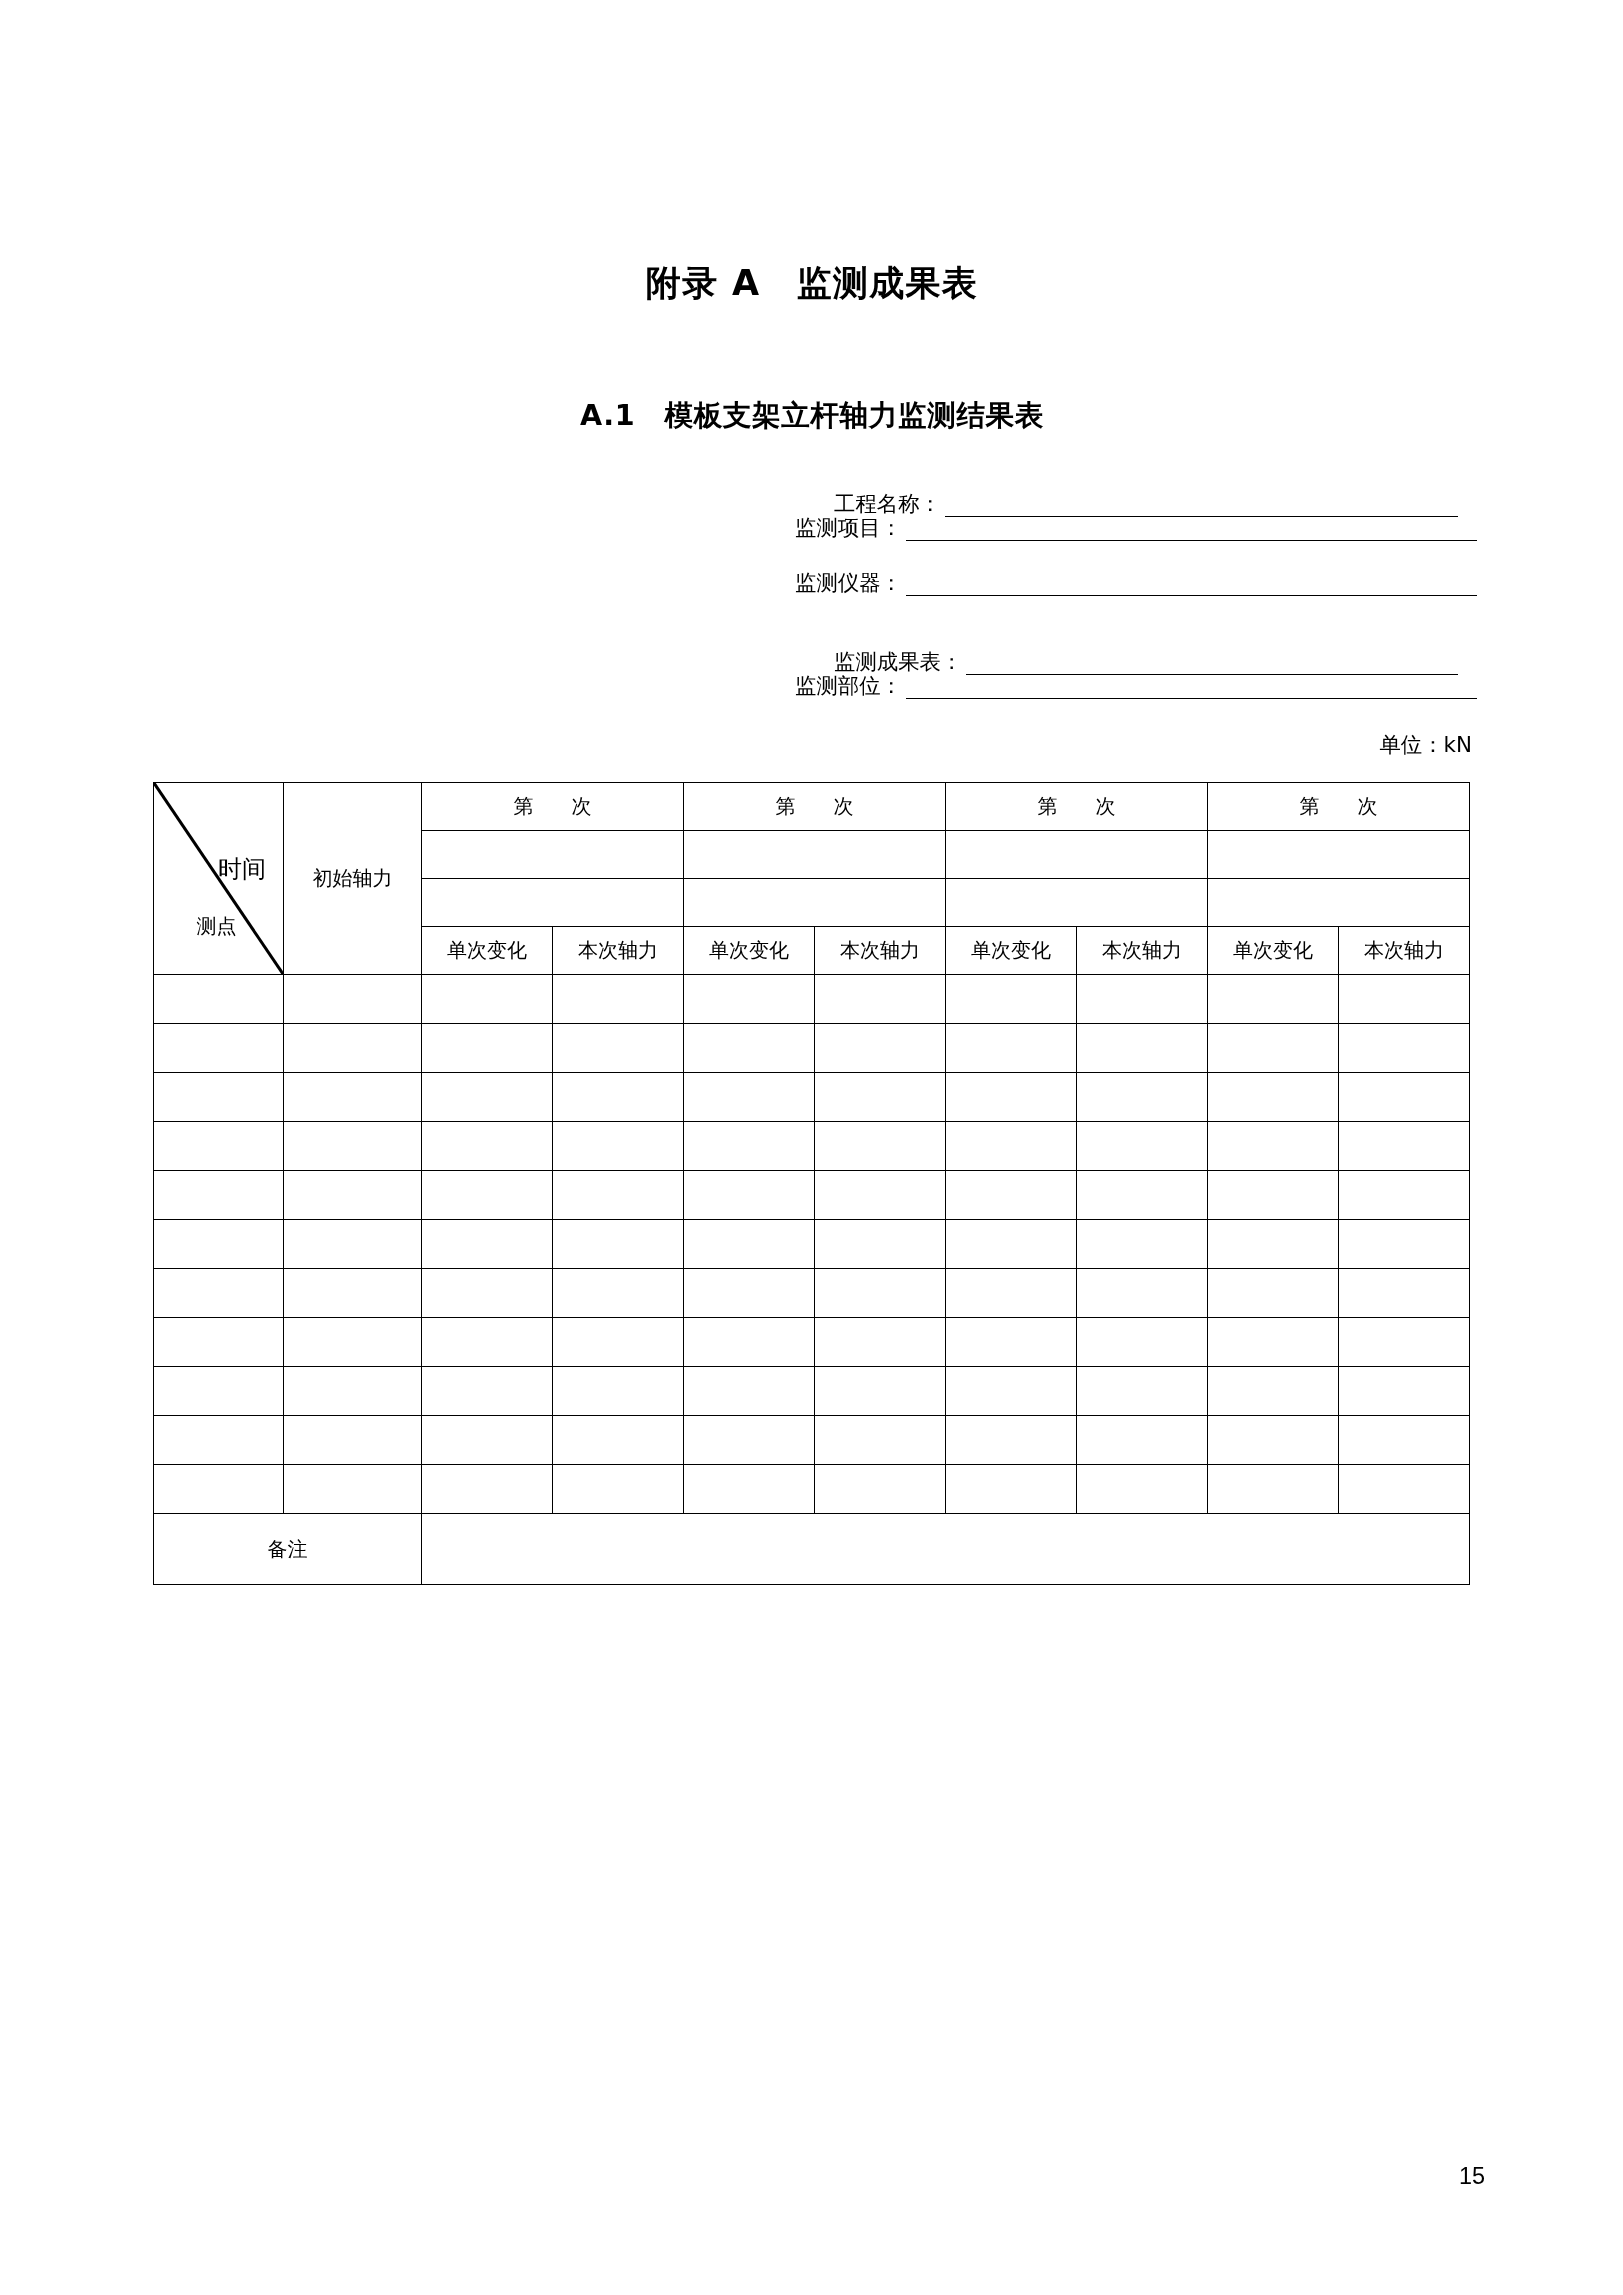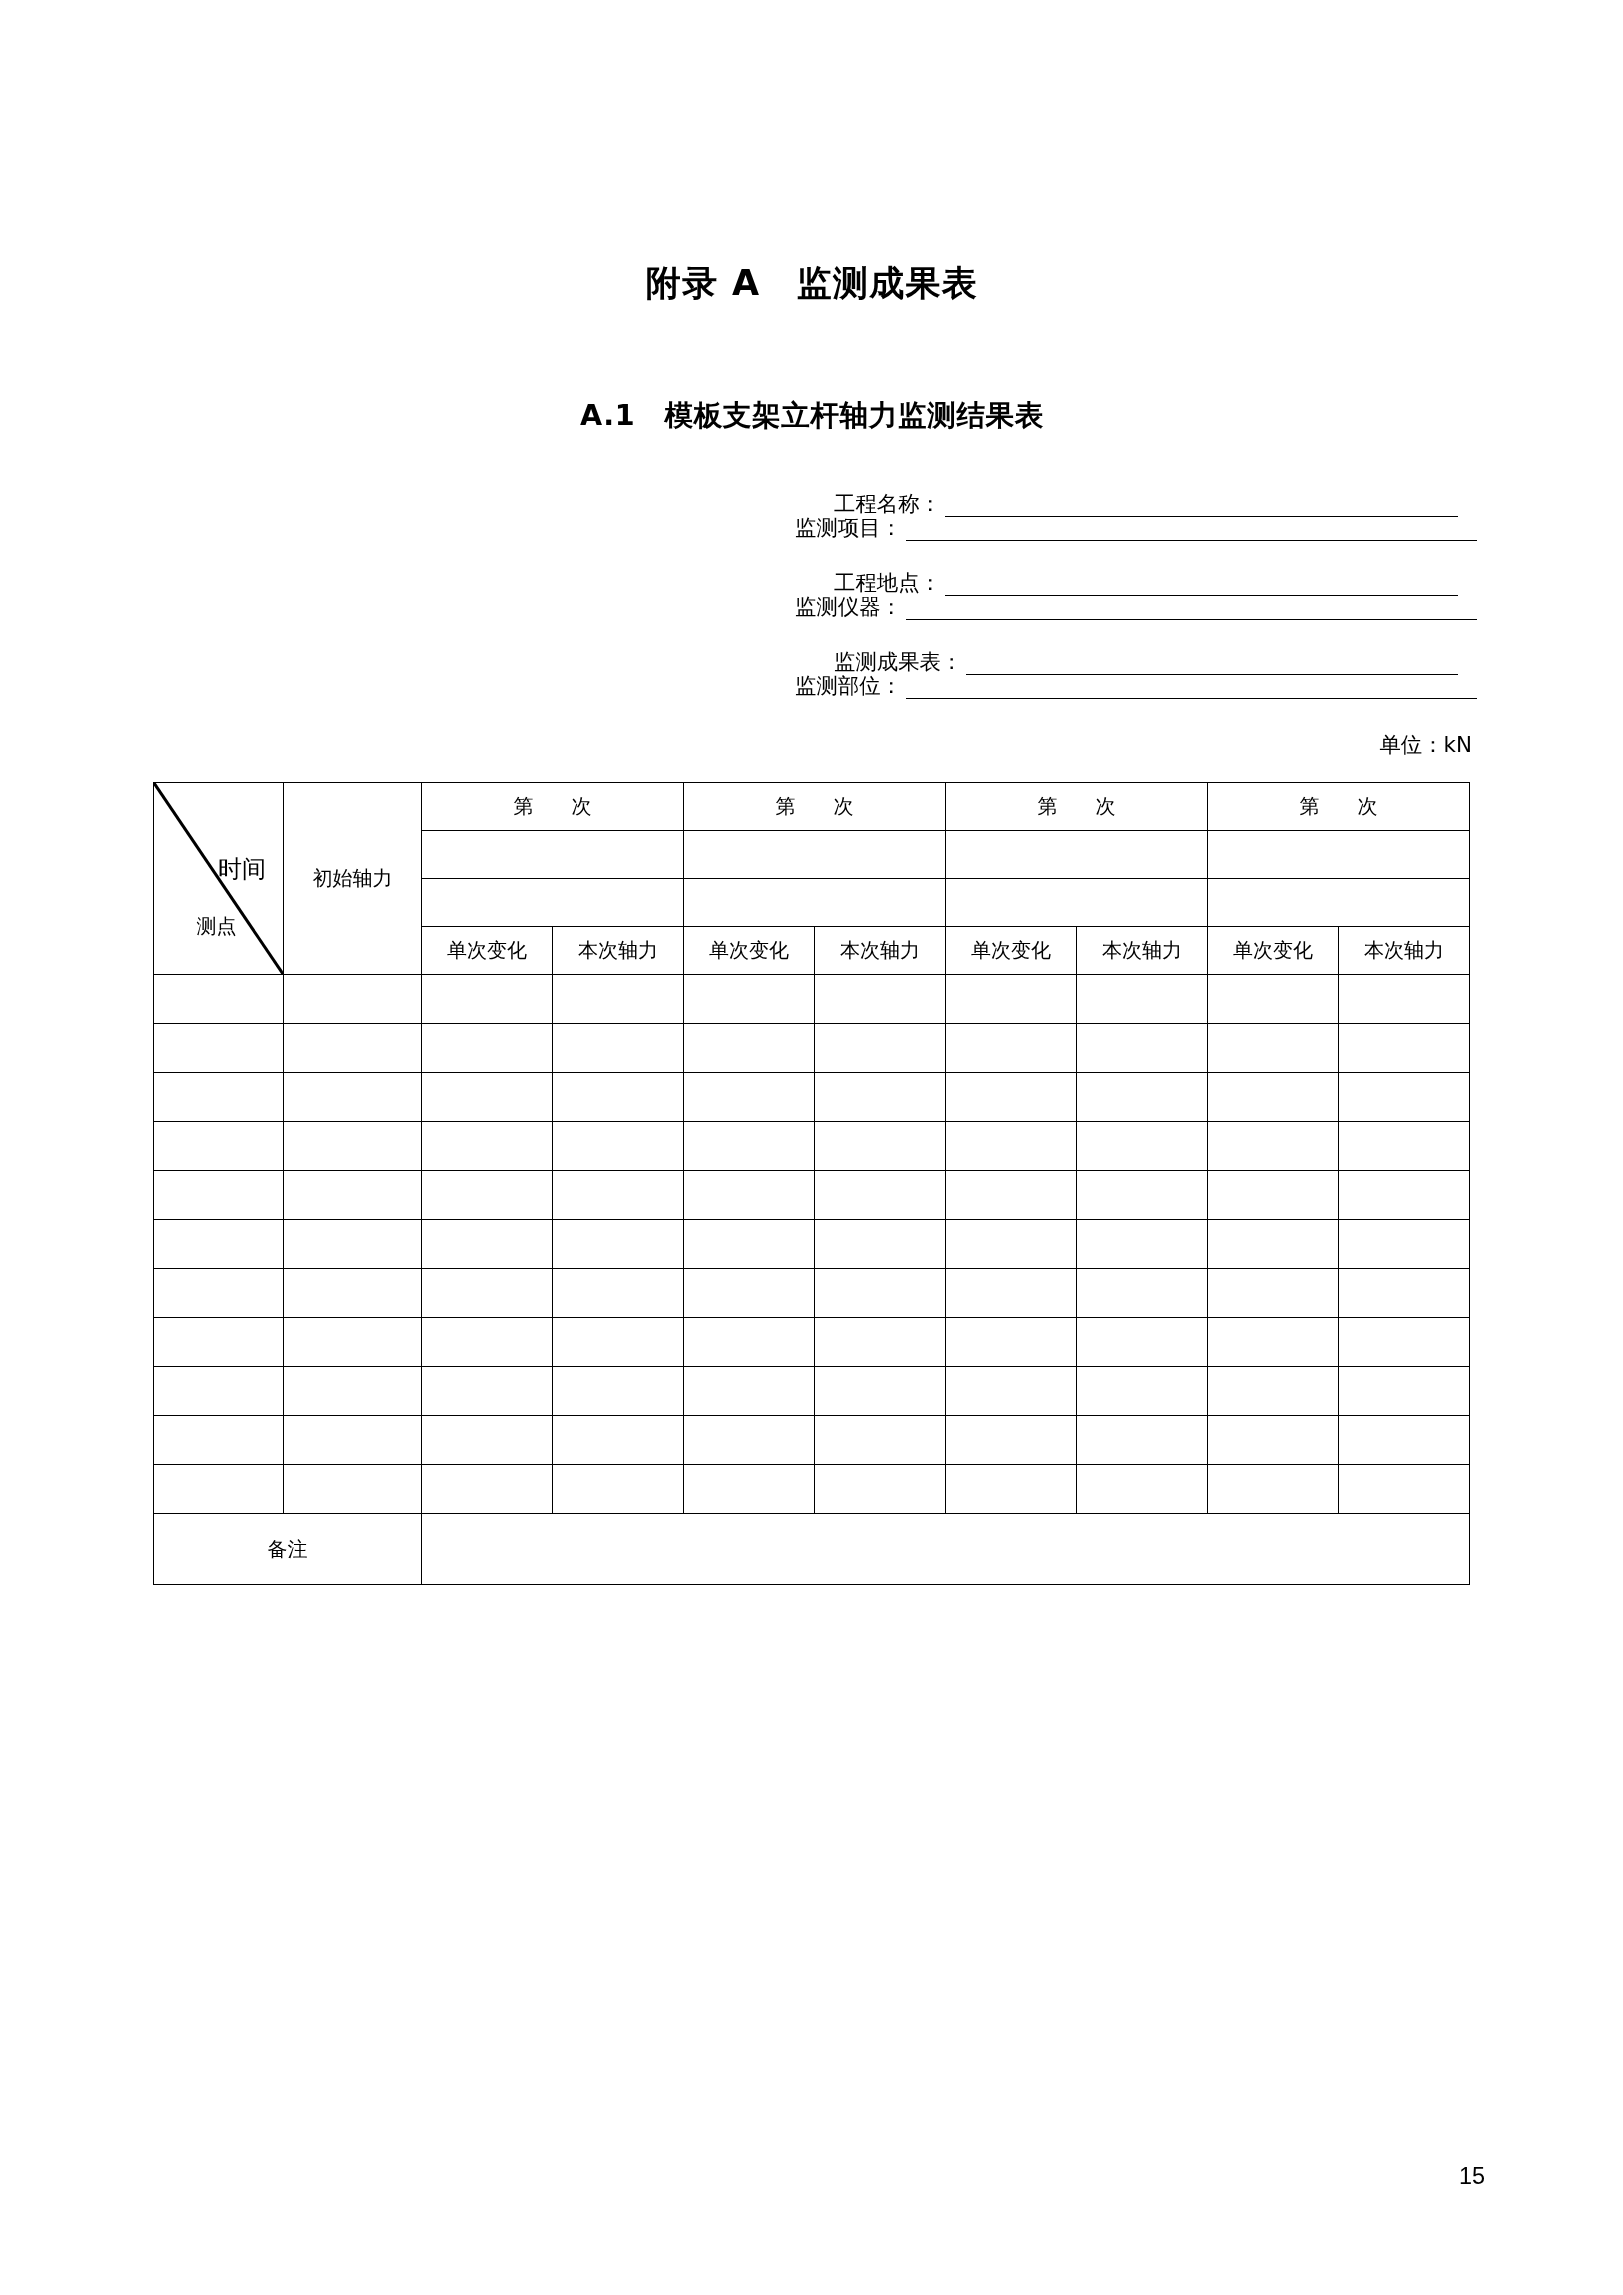--- a/index.html
+++ b/index.html
@@ -179,24 +179,20 @@
       <div class="info-cell left">
         <span class="info-label">工程名称：</span>
         <span class="info-line"></span>
       </div>
       <div class="info-cell right">
         <span class="info-label">监测项目：</span>
         <span class="info-line"></span>
       </div>
     </div>
     <div class="info-row">
-      <div class="info-cell left">
-        <span class="info-label">工程地点：</span>
-        <span class="info-line"></span>
-      </div>
       <div class="info-cell right">
         <span class="info-label">监测仪器：</span>
         <span class="info-line"></span>
       </div>
     </div>
     <div class="info-row">
       <div class="info-cell left">
         <span class="info-label">监测成果表：</span>
         <span class="info-line"></span>
       </div>

